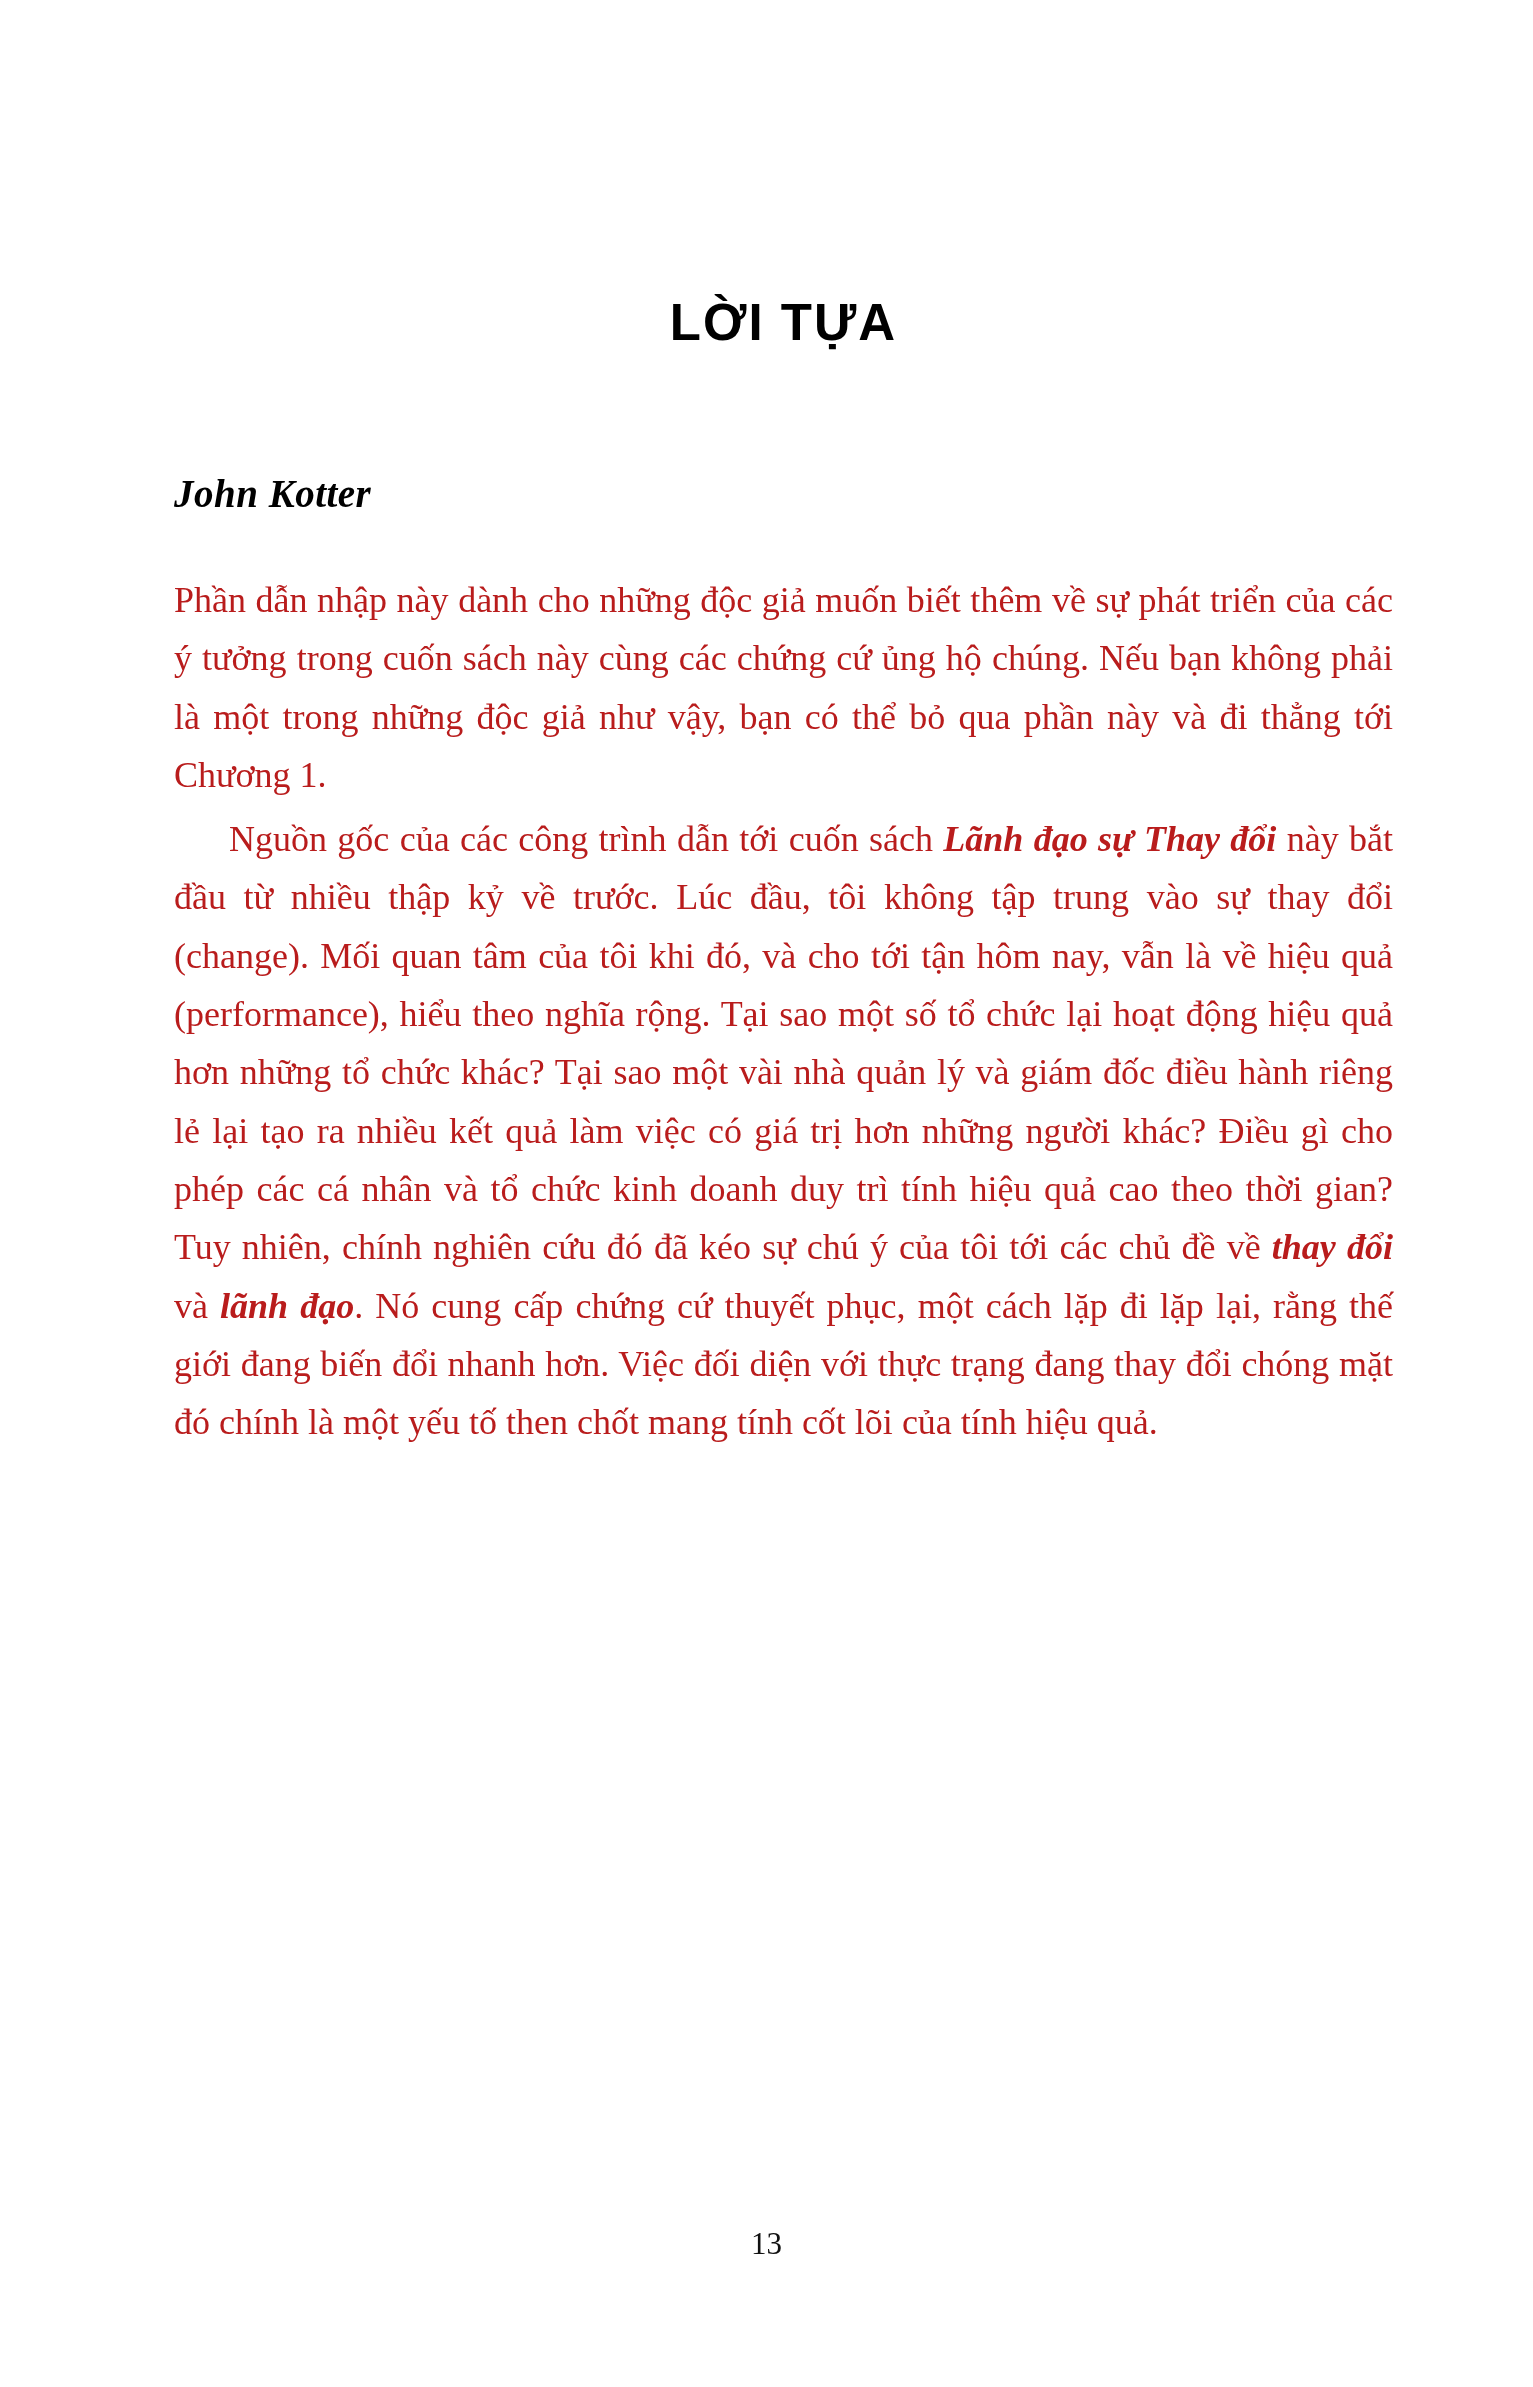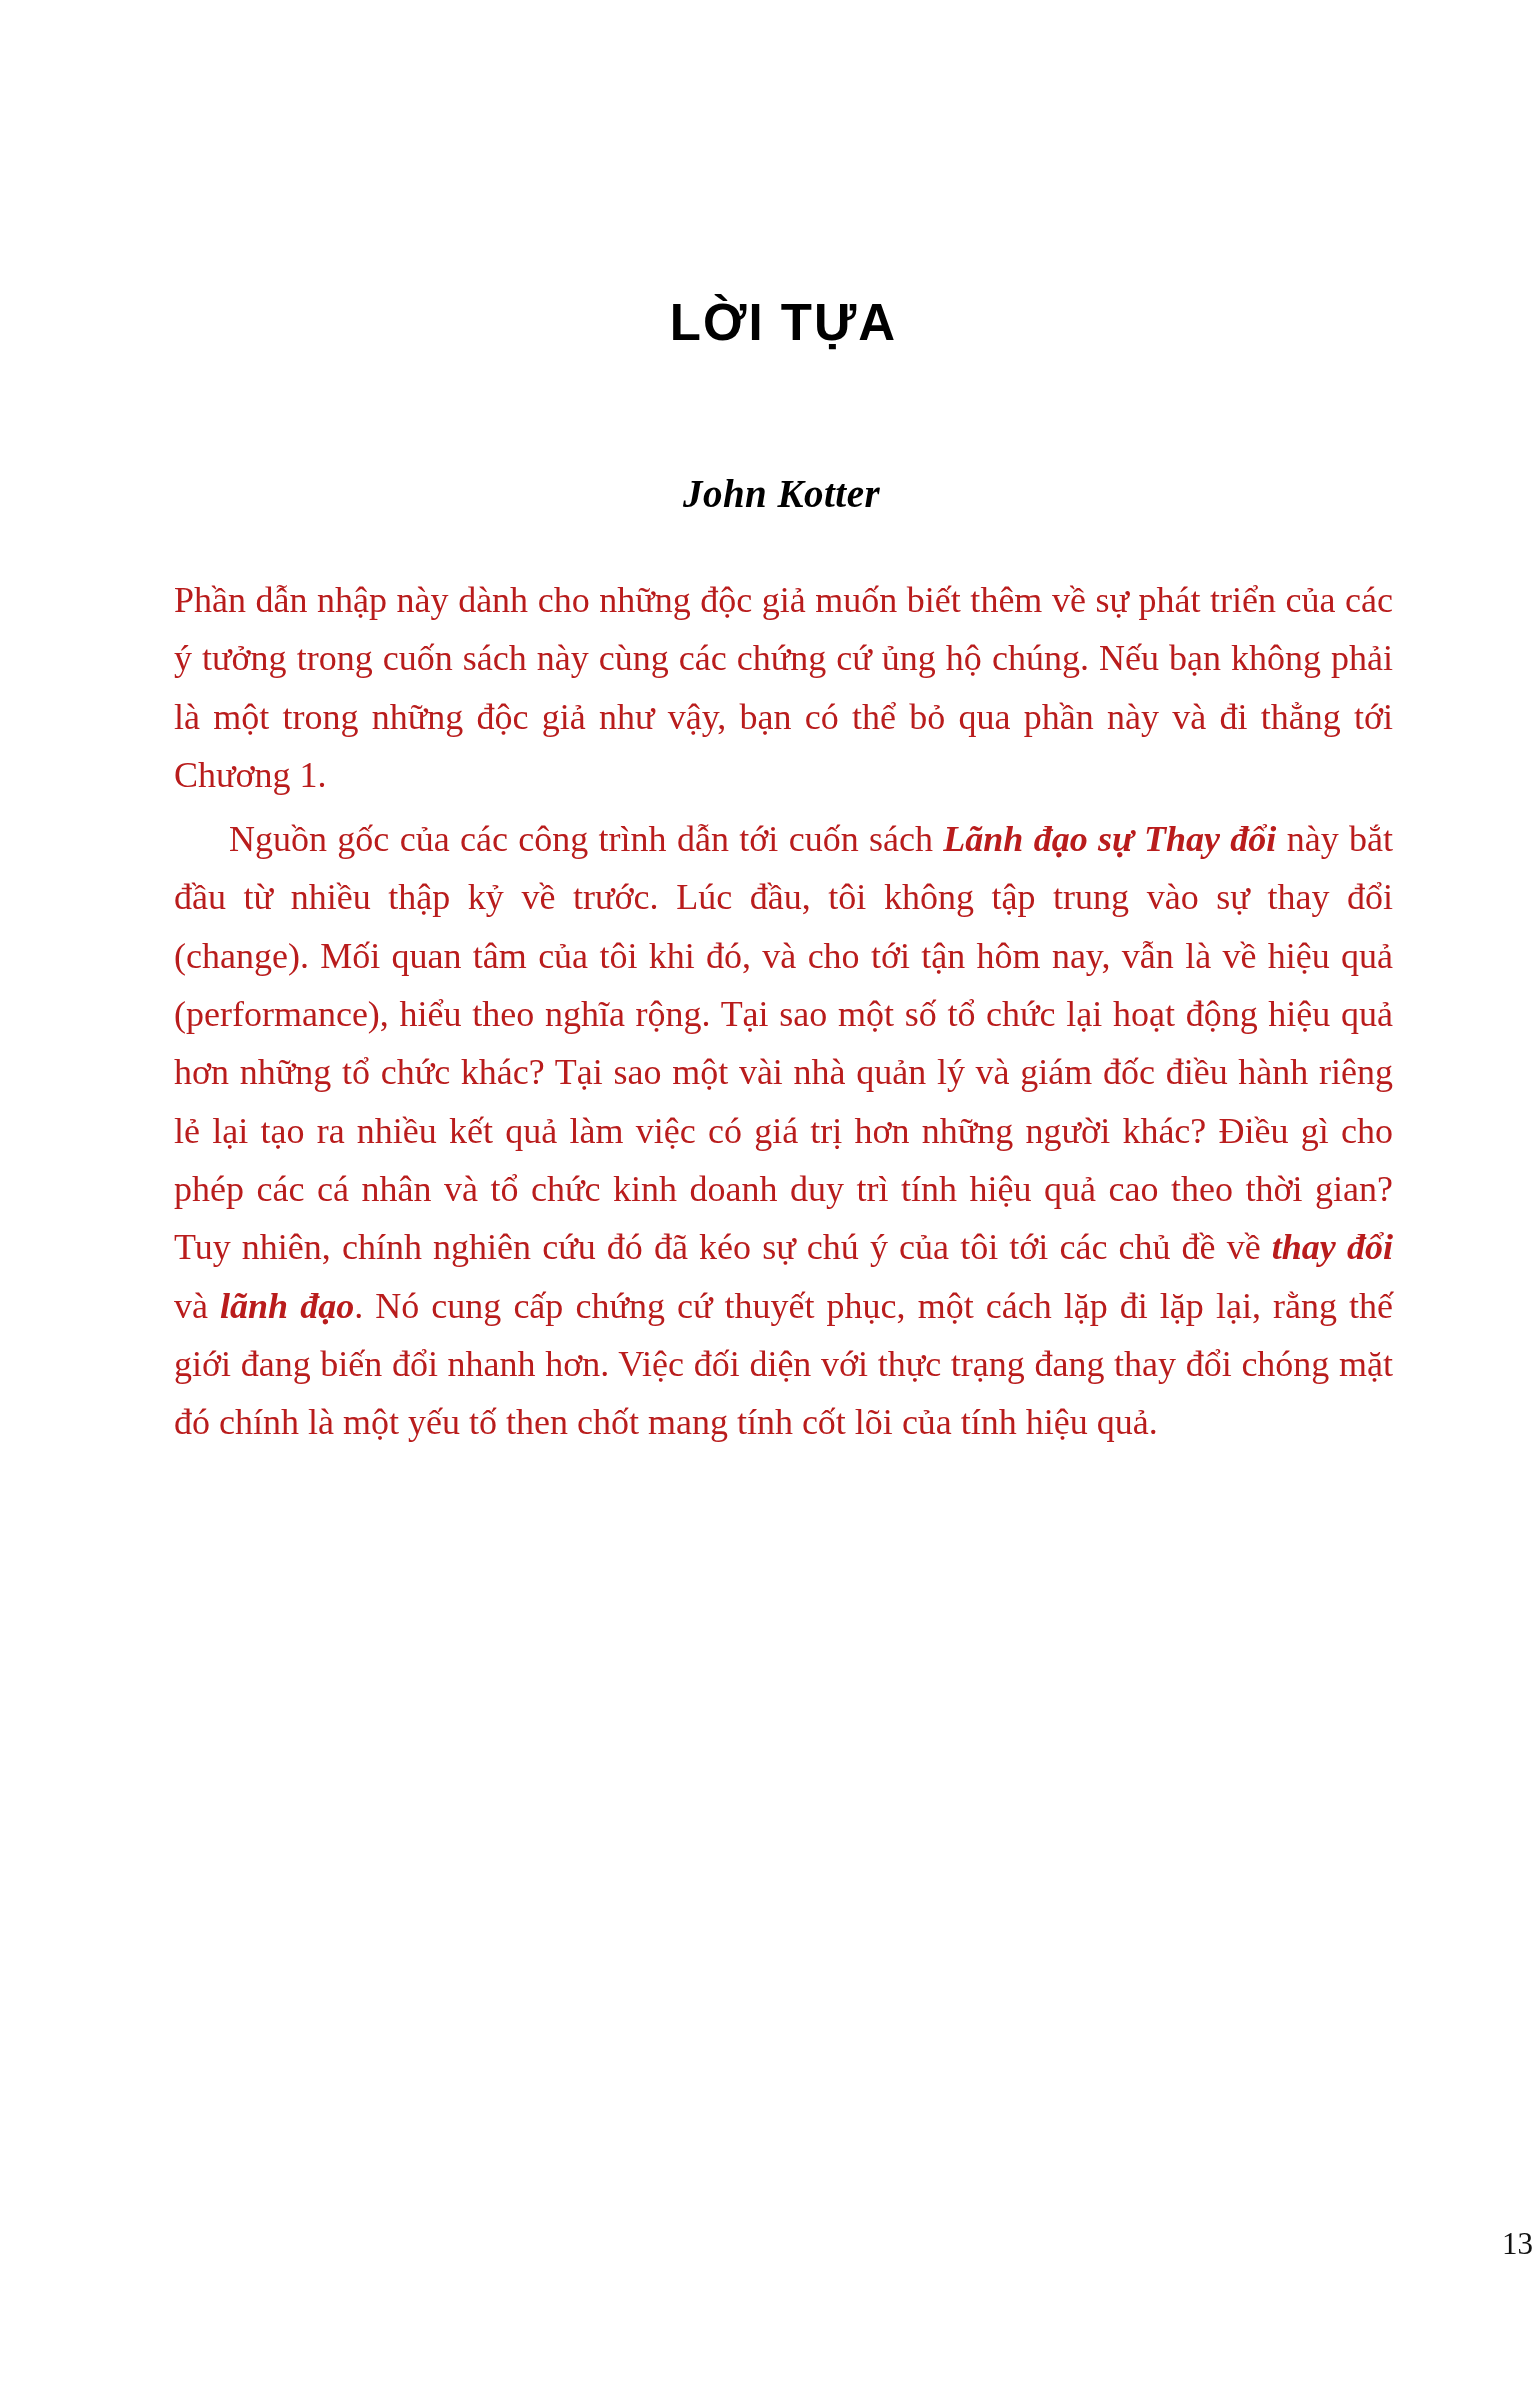--- a/index.html
+++ b/index.html
@@ -29,21 +29,21 @@
     text-align: center;
     font-family: "Liberation Sans", "DejaVu Sans", sans-serif;
     font-weight: 700;
     font-size: 51px;
     letter-spacing: 2px;
     color: #000000;
   }
   .author {
     margin: 0;
     padding-top: 119px;
-    text-align: center;
+    text-align: left;
     font-family: "Liberation Serif", "DejaVu Serif", serif;
     font-weight: 700;
     font-style: italic;
     font-size: 39px;
     letter-spacing: 0.5px;
     color: #000000;
     padding-right: 3.9px;
   }
   .body-text {
     margin: 0;
@@ -60,21 +60,21 @@
   }
   .body-text em {
     font-style: italic;
     font-weight: bold;
   }
   .page-number {
     position: absolute;
     left: 0;
     right: 0;
     top: 2226px;
-    text-align: right;
+    text-align: center;
     font-family: "Liberation Serif", "DejaVu Serif", serif;
     font-size: 31px;
     color: #111111;
   }
 </style>
 </head>
 <body>
 
 <div class="page">
   <div class="content">

